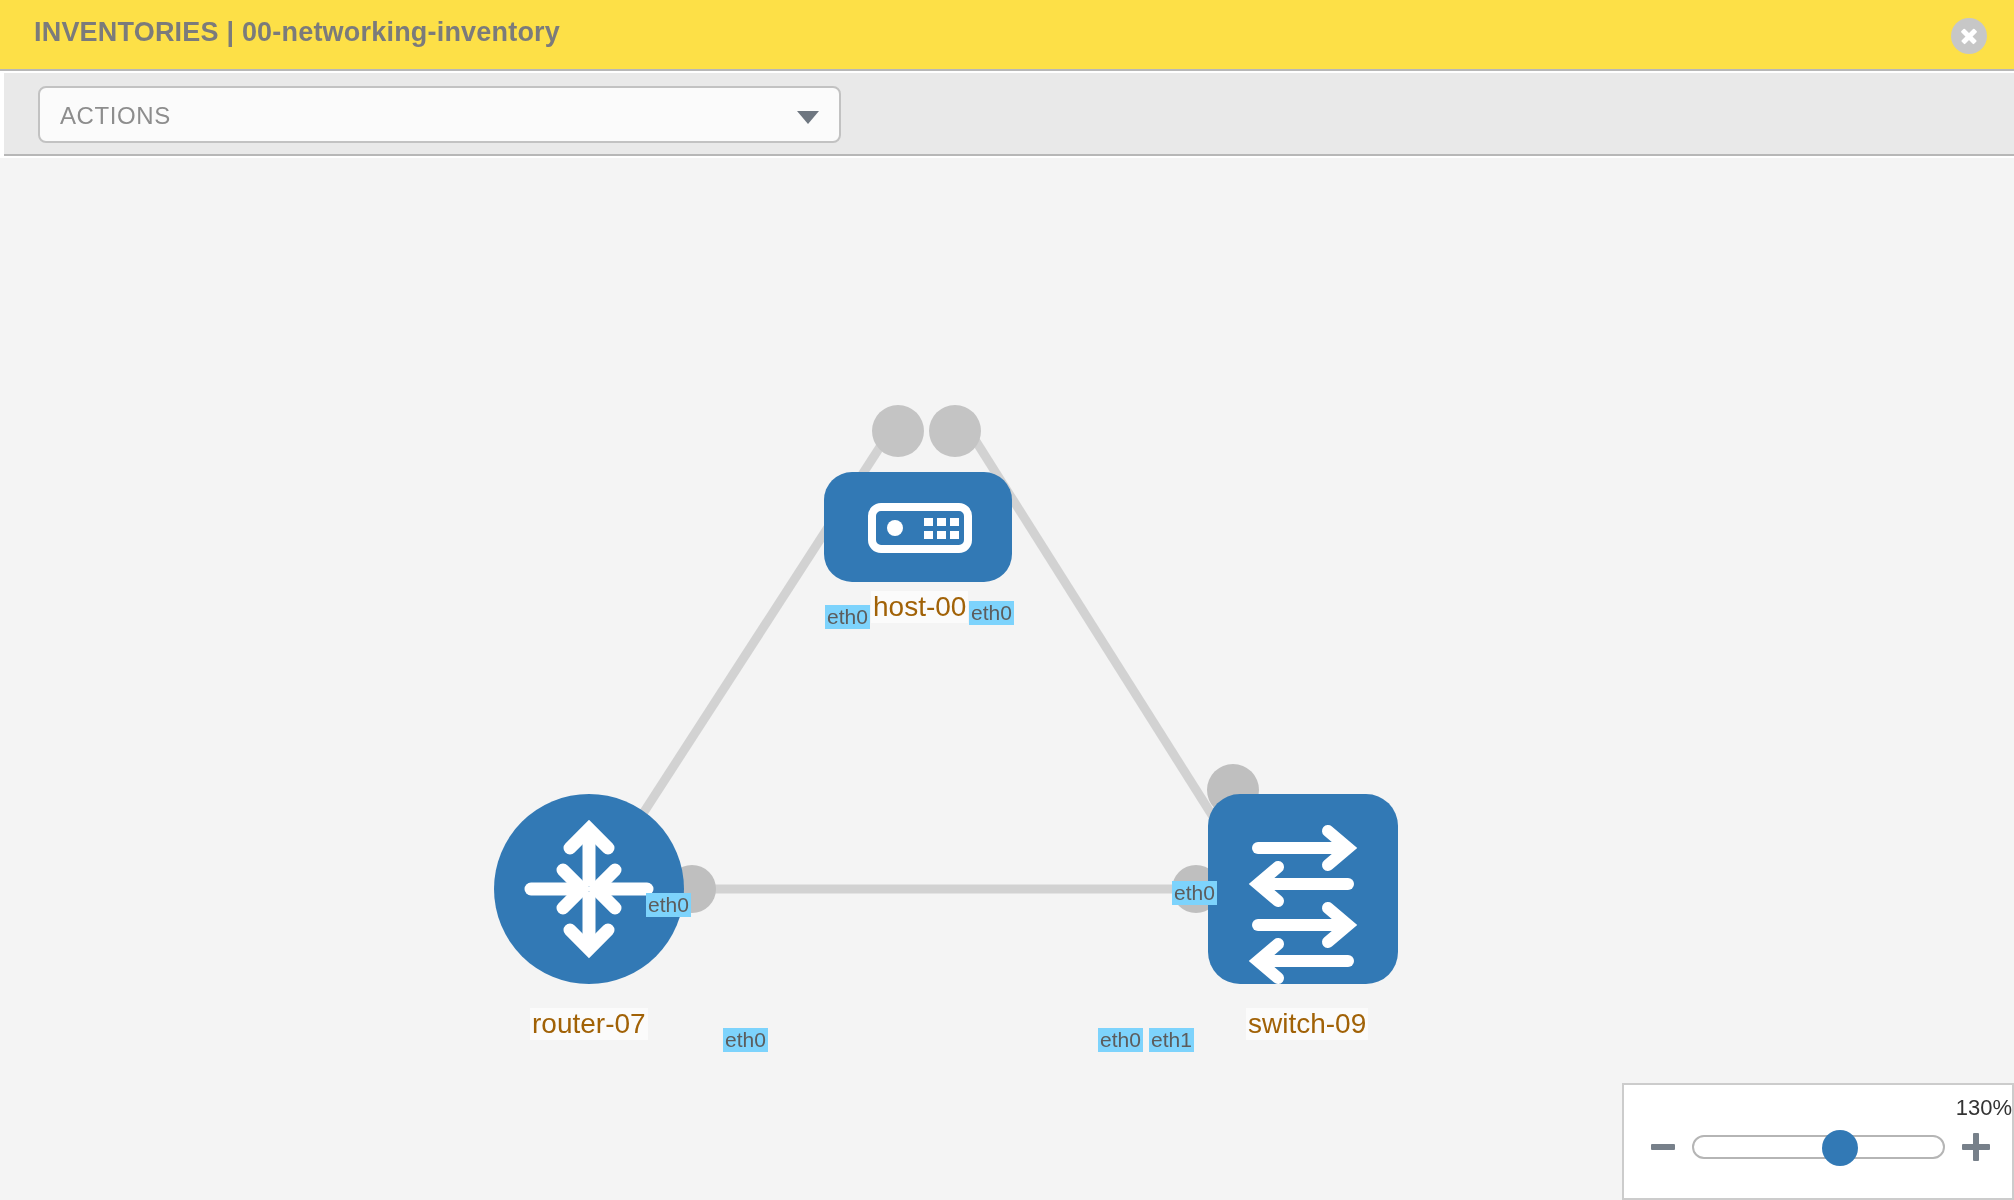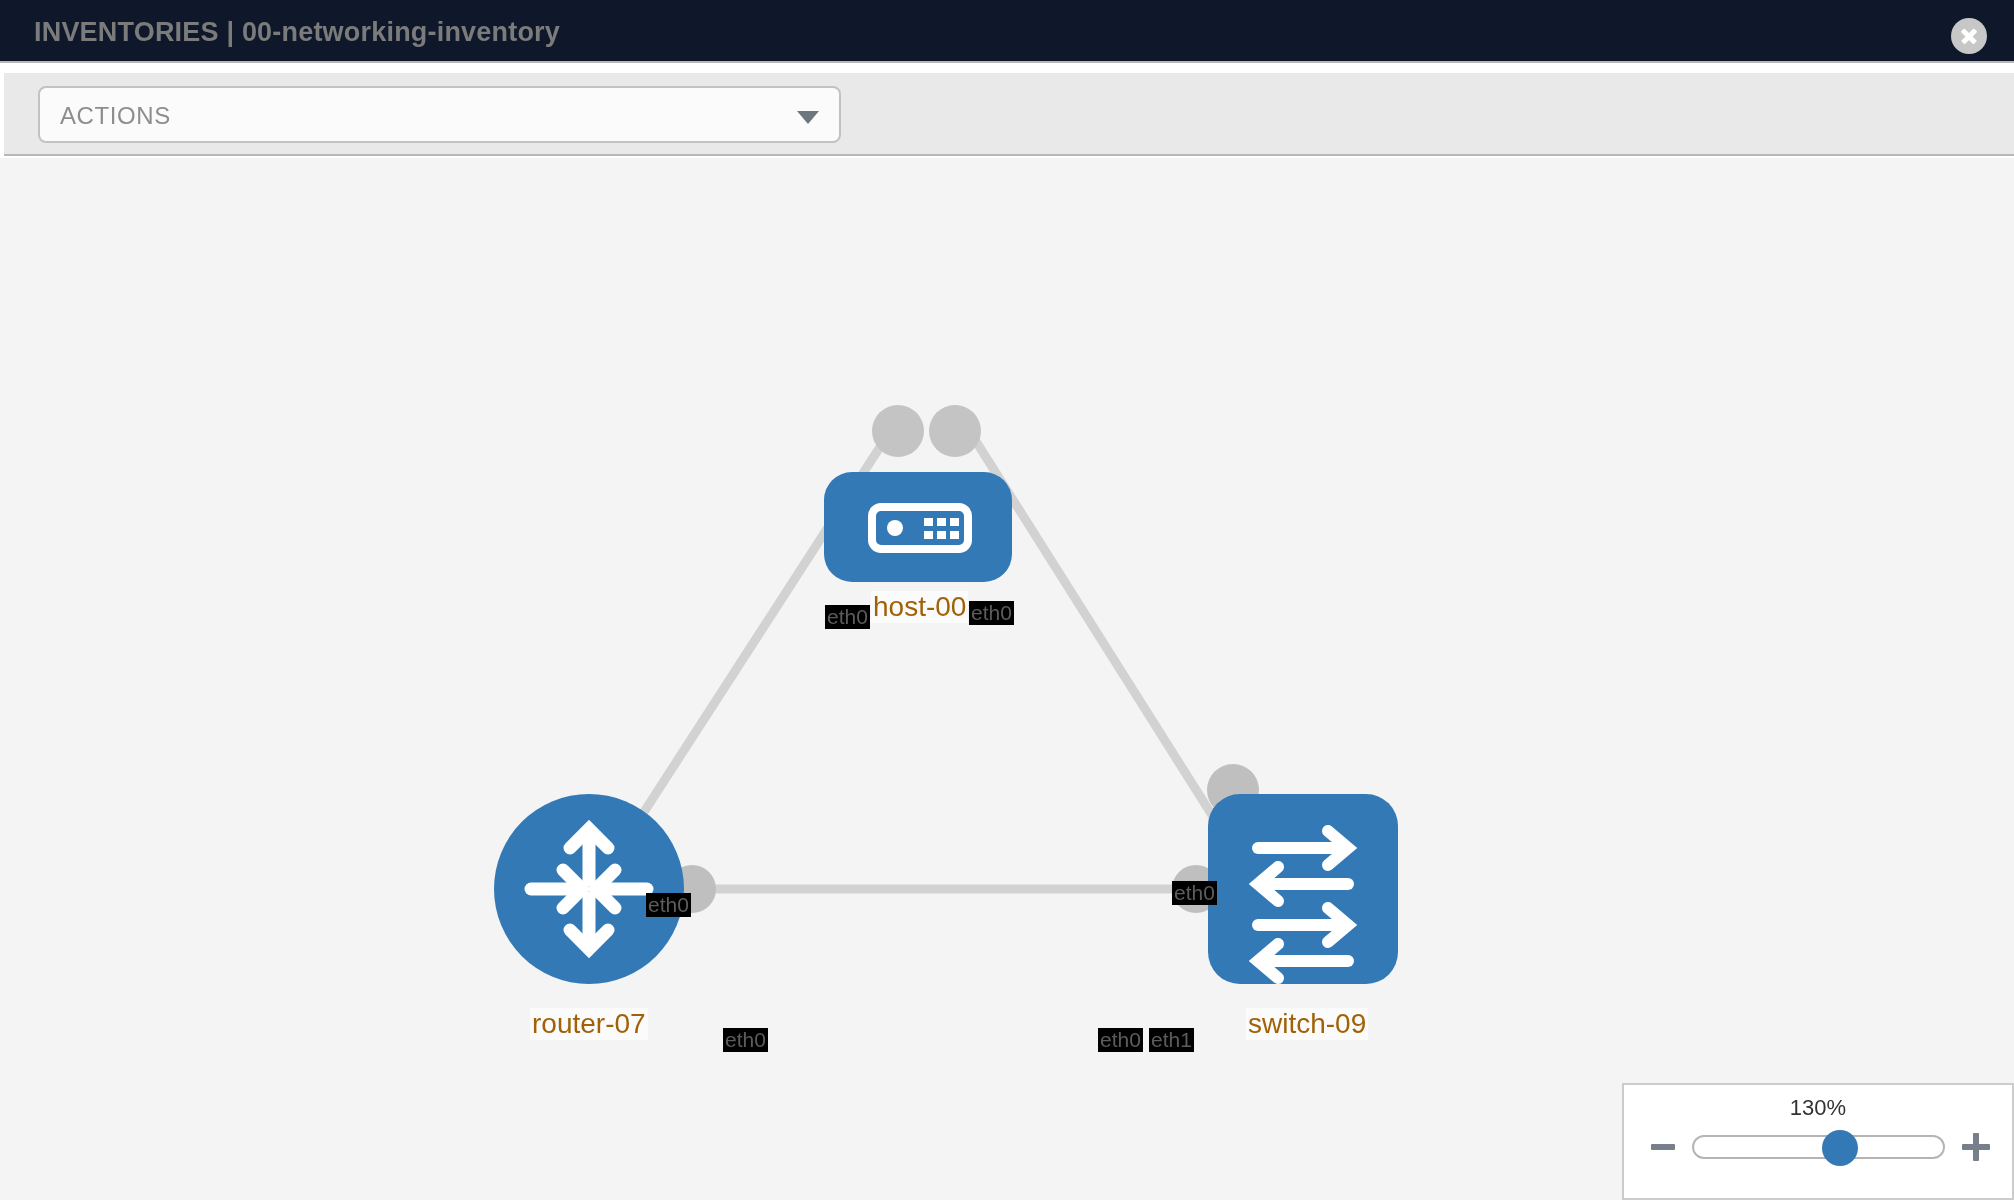--- a/index.html
+++ b/index.html
@@ -8,22 +8,22 @@
     background: #ffffff;
     font-family: "Liberation Sans", sans-serif;
     overflow: hidden;
   }
 
   #app { position: relative; width: 2014px; height: 1200px; }
 
   
   .header {
     position: absolute; left: 0; top: 0;
-    width: 2014px; height: 63px;
-    background: #0f172a;
+    width: 2014px; height: 71px;
+    background: #fde047;
     border-bottom: 2px solid #b7b7b7;
   }
   .header-title {
     position: absolute; left: 34px; top: 17px;
     font-size: 27px; font-weight: bold;
     color: #7b7b7b;
     letter-spacing: 0.2px;
     white-space: nowrap;
   }
   .close-btn {
@@ -98,36 +98,36 @@
   .nlabel {
     position: absolute;
     font-size: 28px; color: #a16207;
     background: #fbfbfb;
     white-space: nowrap;
     padding: 0 2px;
   }
   .elabel {
     position: absolute;
     font-size: 21px; color: #5c5c5c;
-    background: #000000;
+    background: #7dd3fc;
     white-space: nowrap;
     padding: 0 2px;
     text-align: center;
   }
 
   
   .zoom-panel {
     position: absolute; left: 1622px; top: 1083px;
     width: 392px; height: 117px;
     background: #ffffff;
     border: 2px solid #cccccc;
   }
   .zoom-value {
     position: absolute; left: 0; right: 0; top: 10px;
-    text-align: center;
+    text-align: right;
     font-size: 22px; color: #333333;
   }
   .zoom-minus {
     position: absolute; left: 27px; top: 59px;
     width: 24px; height: 6px;
     background: #77808a; border-radius: 1px;
     cursor: pointer;
   }
   .zoom-plus {
     position: absolute; right: 22px; top: 48px;

